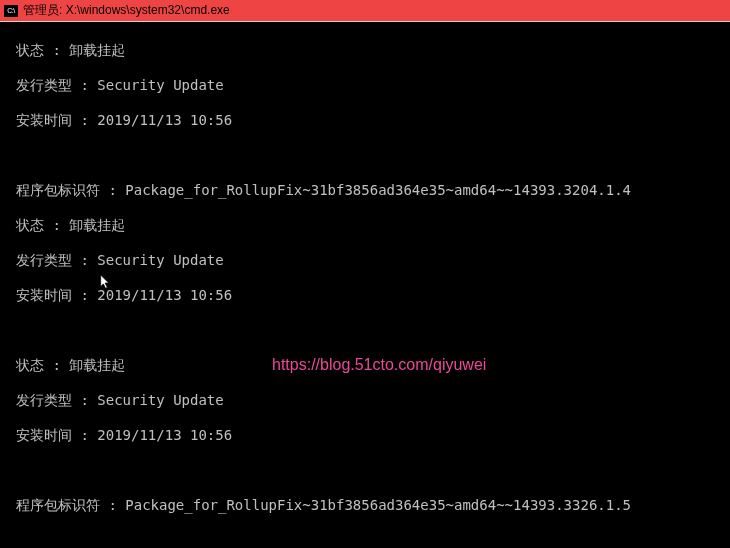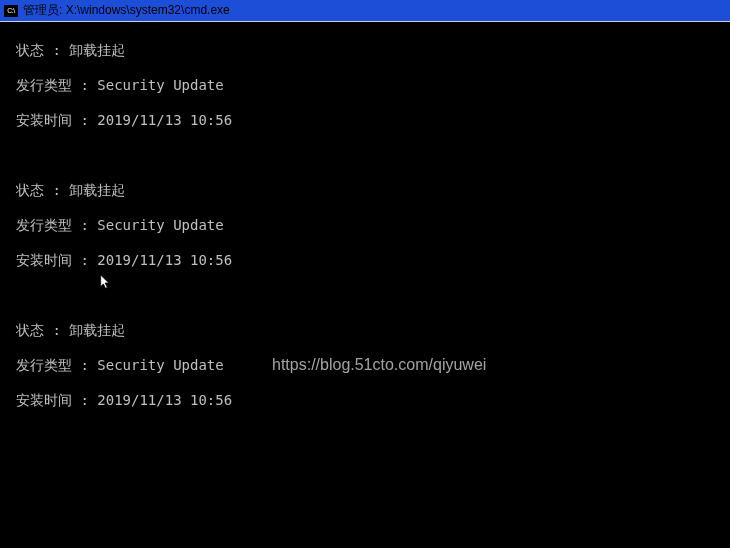--- a/index.html
+++ b/index.html
@@ -11,21 +11,21 @@
       width: 730px;
       height: 548px;
       background: #000;
       font-family: "NSimSun", "SimSun", "Consolas", monospace;
       font-size: 14px;
       overflow: hidden;
       position: relative;
     }
     .titlebar {
       height: 22px;
-      background: #1d4ed8;
+      background: #ef4444;
       border-bottom: 1px solid #d0d0d0;
       display: flex;
       align-items: center;
       padding: 0 4px;
       gap: 5px;
     }
     .title-icon {
       width: 14px;
       height: 12px;
       background: #000;
@@ -55,21 +55,21 @@
       min-height: 17.5px;
       margin-left: 12px;
     }
     .blank {
       height: 17.5px;
     }
     .watermark {
       position: absolute;
       top: 356px;
       left: 272px;
-      color: #a3a3a3;
+      color: #ec4899;
       font-size: 16px;
       font-family: Arial, sans-serif;
       font-weight: normal;
       z-index: 10;
     }
     .cursor-arrow {
       position: absolute;
       top: 275px;
       left: 100px;
       width: 12px;
@@ -84,28 +84,30 @@
 <div class="titlebar">
   <div class="title-icon">C:\</div>
   <div class="title-text">管理员: X:\windows\system32\cmd.exe</div>
 </div>
 
 <div class="terminal">
 <div class="line"><span>状态</span> : <span>卸载挂起</span></div>
 <div class="line"><span>发行类型</span> : <span>Security Update</span></div>
 <div class="line"><span>安装时间</span> : <span>2019/11/13 10:56</span></div>
 <div class="blank"></div>
+<div class="line"><span>程序包标识符</span> : <span>Package_for_RollupFix~31bf3856ad364e35~amd64~~14393.3204.1.4</span></div>
 <div class="line"><span>状态</span> : <span>卸载挂起</span></div>
 <div class="line"><span>发行类型</span> : <span>Security Update</span></div>
 <div class="line"><span>安装时间</span> : <span>2019/11/13 10:56</span></div>
 <div class="blank"></div>
 <div class="line"><span>状态</span> : <span>卸载挂起</span></div>
 <div class="line"><span>发行类型</span> : <span>Security Update</span></div>
 <div class="line"><span>安装时间</span> : <span>2019/11/13 10:56</span></div>
 <div class="blank"></div>
+<div class="line"><span>程序包标识符</span> : <span>Package_for_RollupFix~31bf3856ad364e35~amd64~~14393.3326.1.5</span></div>
 
 
 
 
 
 
 
 
 
 

